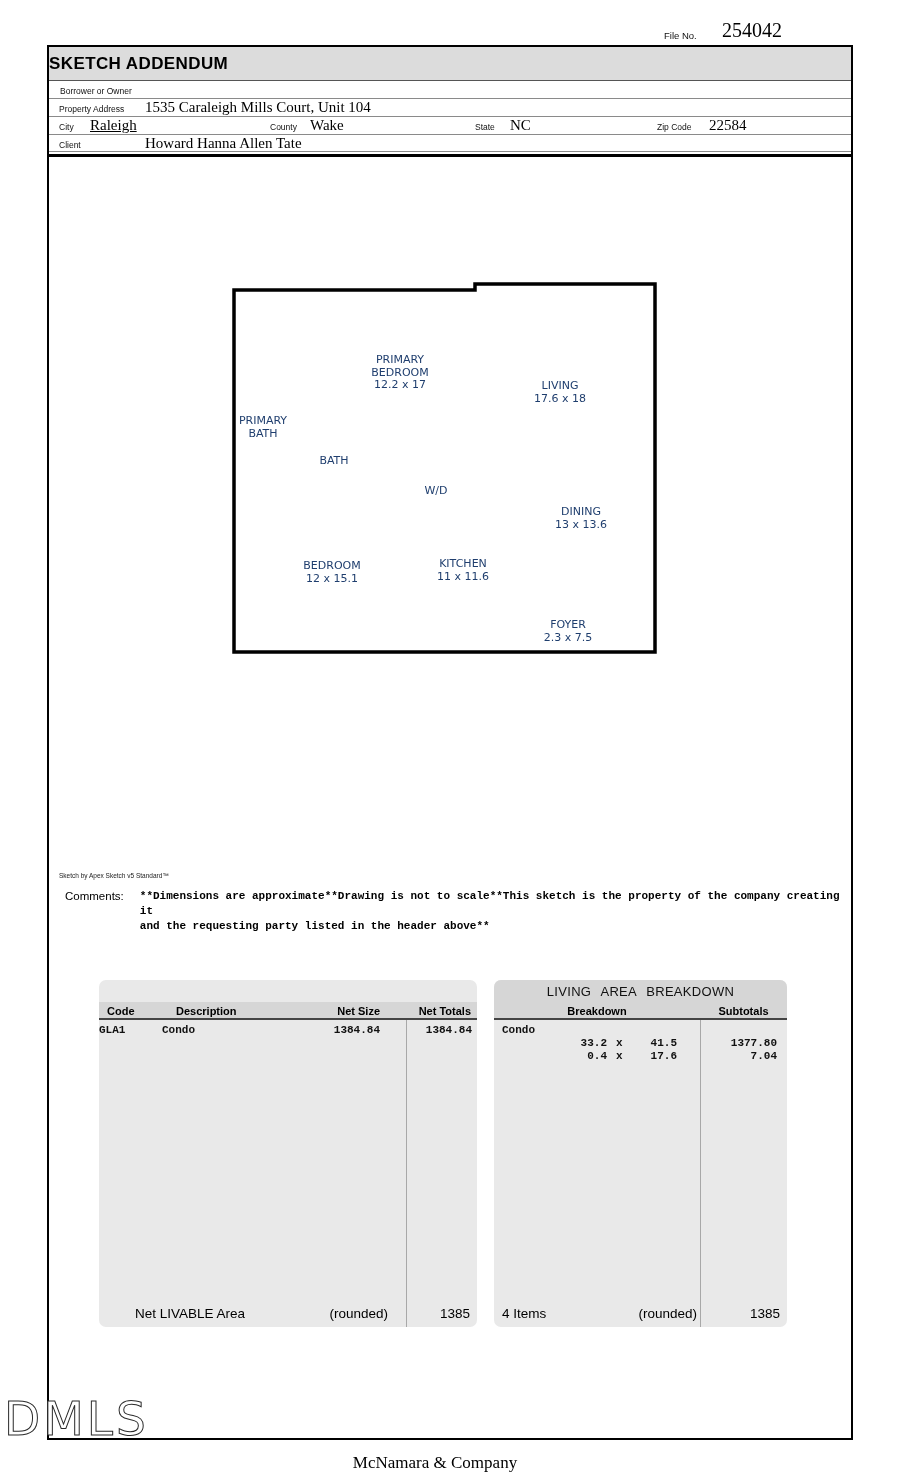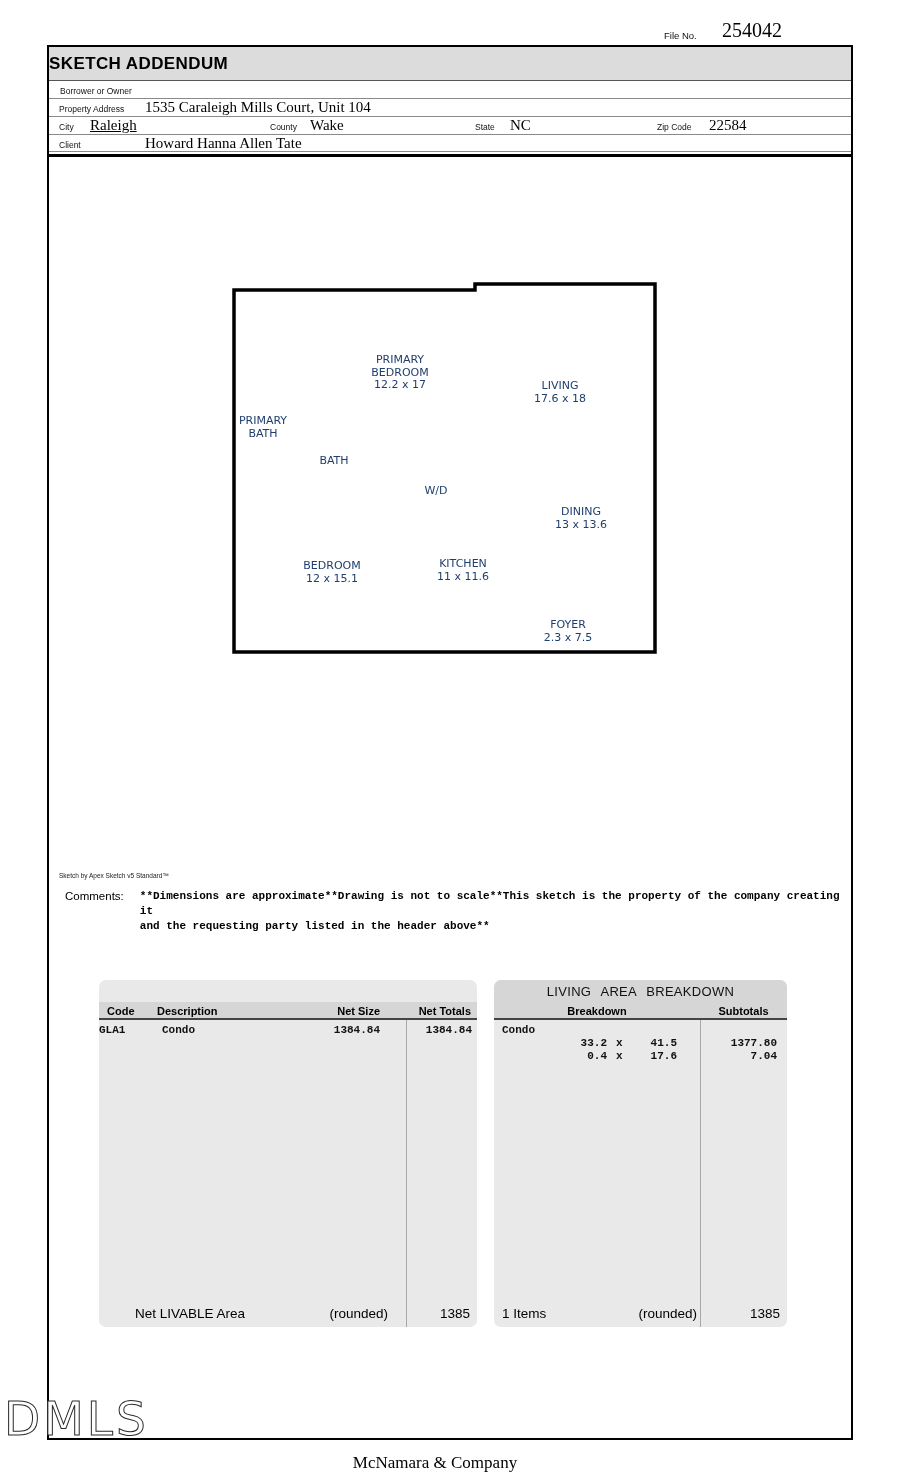--- a/index.html
+++ b/index.html
@@ -47,21 +47,21 @@
   .calc-table { position:absolute; top:933px; height:347px; background:#e9e9e9; border-radius:7px; }
   .t-left  { left:50px;  width:378px; }
   .t-right { left:445px; width:293px; }
   .t-title {
     position:absolute; top:0; left:0; right:0; height:22px; background:#d6d6d6;
     border-radius:7px 7px 0 0; display:flex; align-items:center; justify-content:center;
   }
   .t-title span { font-size:13px; word-spacing:6px; letter-spacing:.3px; color:#111; }
   .t-header { position:absolute; top:22px; left:0; right:0; height:18px; background:#d6d6d6; border-bottom:2px solid #444; }
   .t-header span { position:absolute; top:3px; font-size:11px; font-weight:bold; }
-  .h-code { left:8px; } .h-desc { left:58px;text-align:center; } .h-size { right:97px; } .h-tot { right:6px; }
+  .h-code { left:8px; } .h-desc { left:77px;text-align:center; } .h-size { right:97px; } .h-tot { right:6px; }
   .h-breakdown { left:0; width:206px; text-align:center; } .h-subtotals { left:206px; right:0; text-align:center; }
   .v-div { position:absolute; top:40px; bottom:0; width:1px; background:#a8a8a8; }
   .t-left  .v-div { left:307px; }
   .t-right .v-div { left:206px; }
   .t-body { position:absolute; top:40px; left:0; right:0; bottom:27px; overflow:hidden; }
   .mono { font-family:"Liberation Mono", monospace; font-weight:bold; font-size:11px; color:#111; }
   .sum-row { position:relative; height:14px; margin-top:4px; }
   .c-code { position:absolute; left:0; } .c-desc { position:absolute; left:63px; }
   .c-size { position:absolute; right:97px; } .c-tot { position:absolute; right:5px; }
   .group-label { position:absolute; left:8px; top:4px; }
@@ -190,21 +190,21 @@
             <div class="bd-row mono">
               <span class="b-a">0.4</span>
               <span class="b-x">x</span>
               <span class="b-b">17.6</span>
               <span class="b-sub">7.04</span>
             </div>
           </div>
       </div>
       <div class="v-div"></div>
       <div class="t-total">
-        <span class="tot-name-r">1 Items</span>
+        <span class="tot-name-r">4 Items</span>
         <span class="tot-round-r">(rounded)</span>
         <span class="tot-val-r">1385</span>
       </div>
     </div>
 
   </div>
 
   <svg class="watermark" width="160" height="60">
     <text id="watermark-text" x="4" y="47" font-family="DejaVu Sans, sans-serif" font-size="47" letter-spacing="3" fill="#ffffff" stroke="#2a2a2a" stroke-width="1">DMLS</text>
   </svg>

